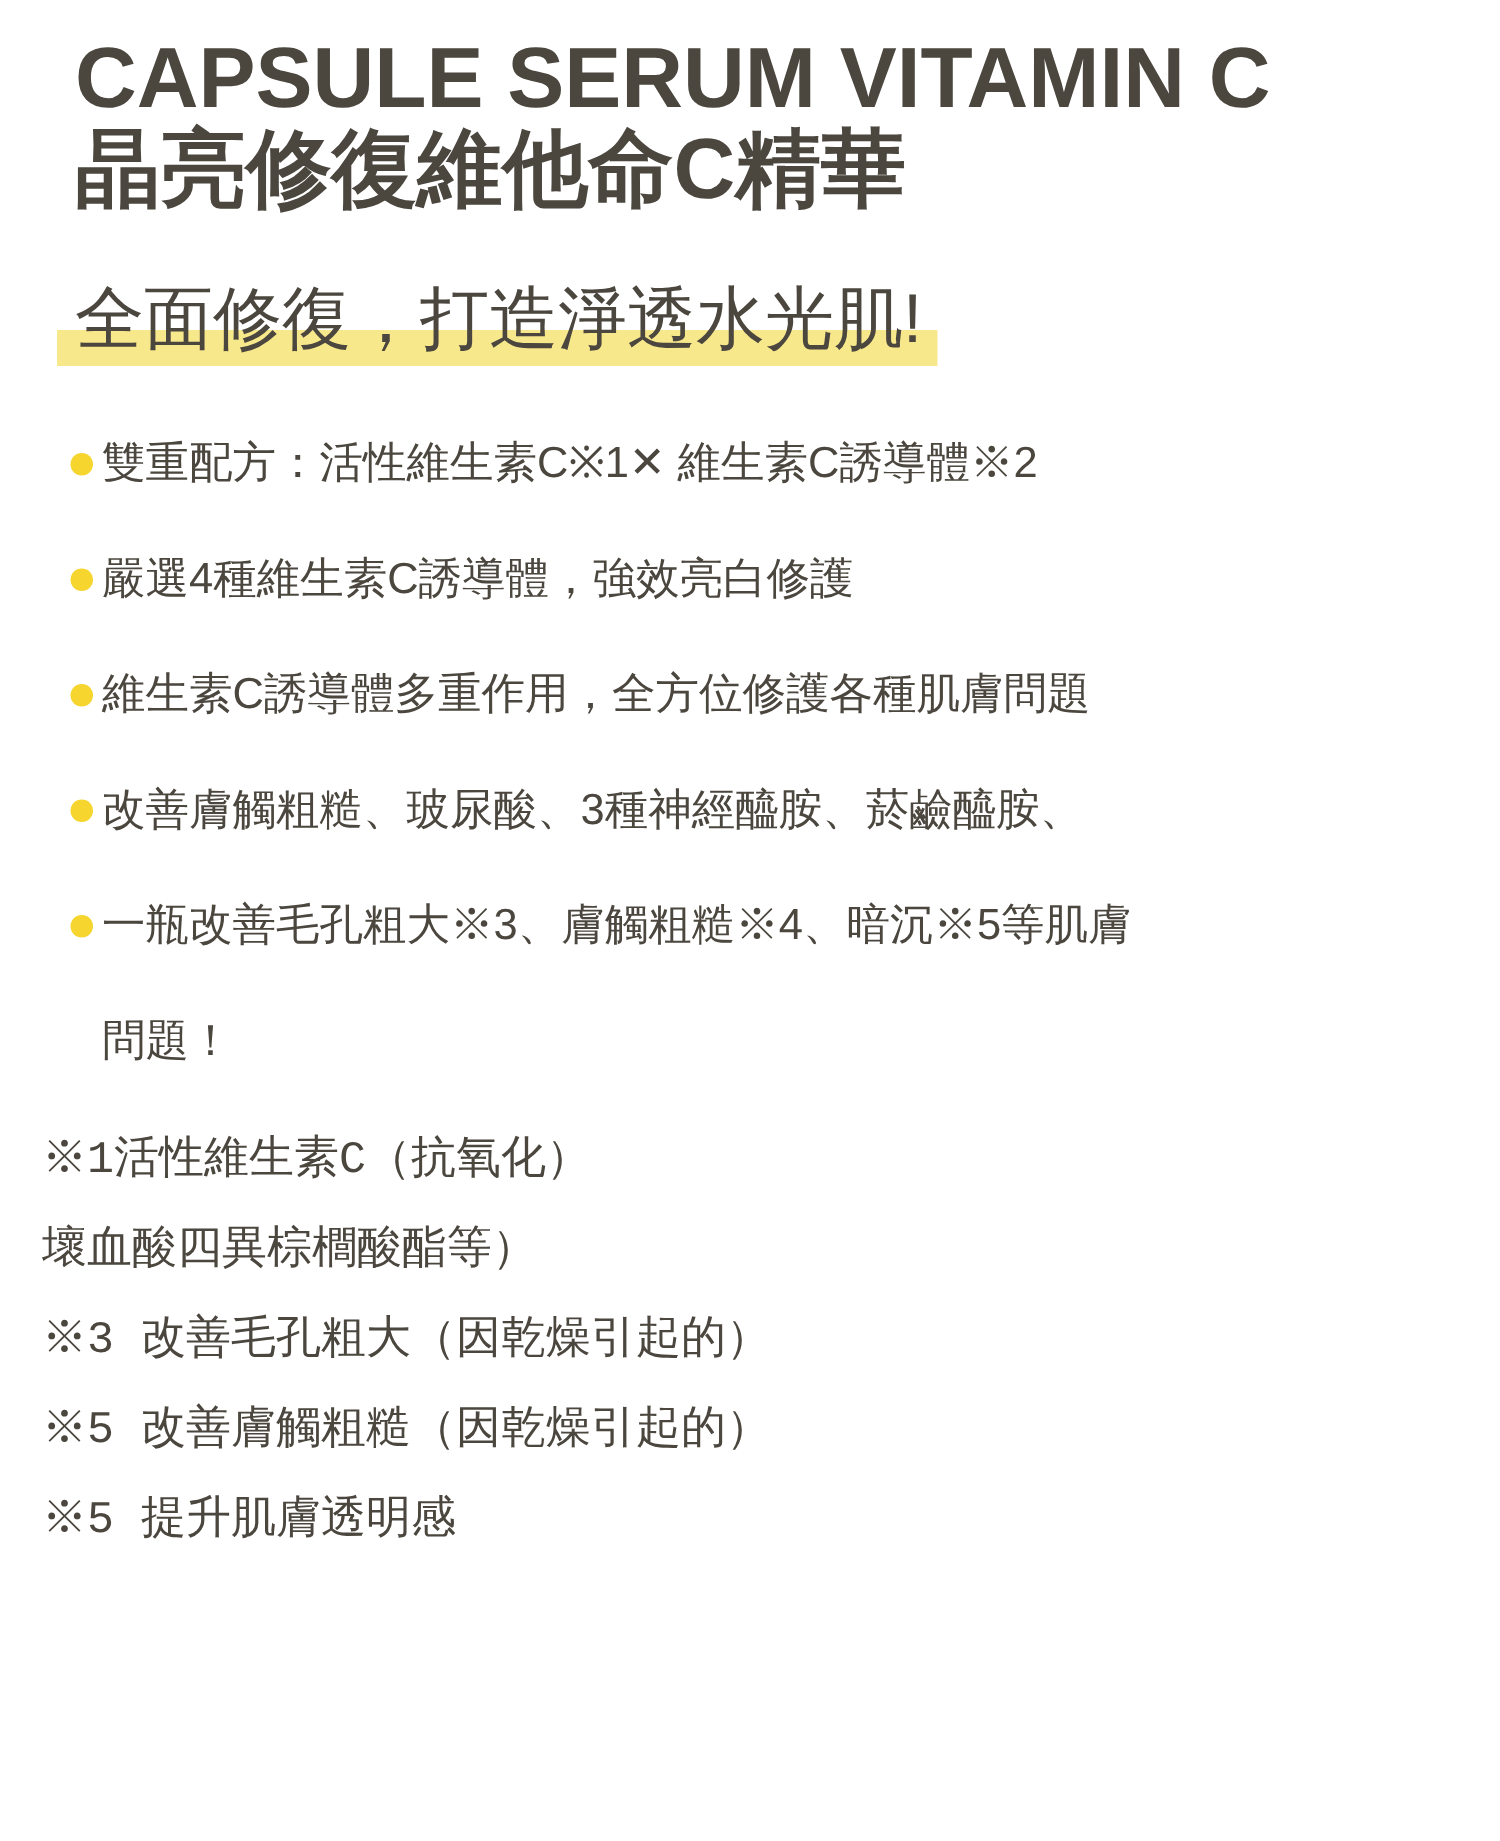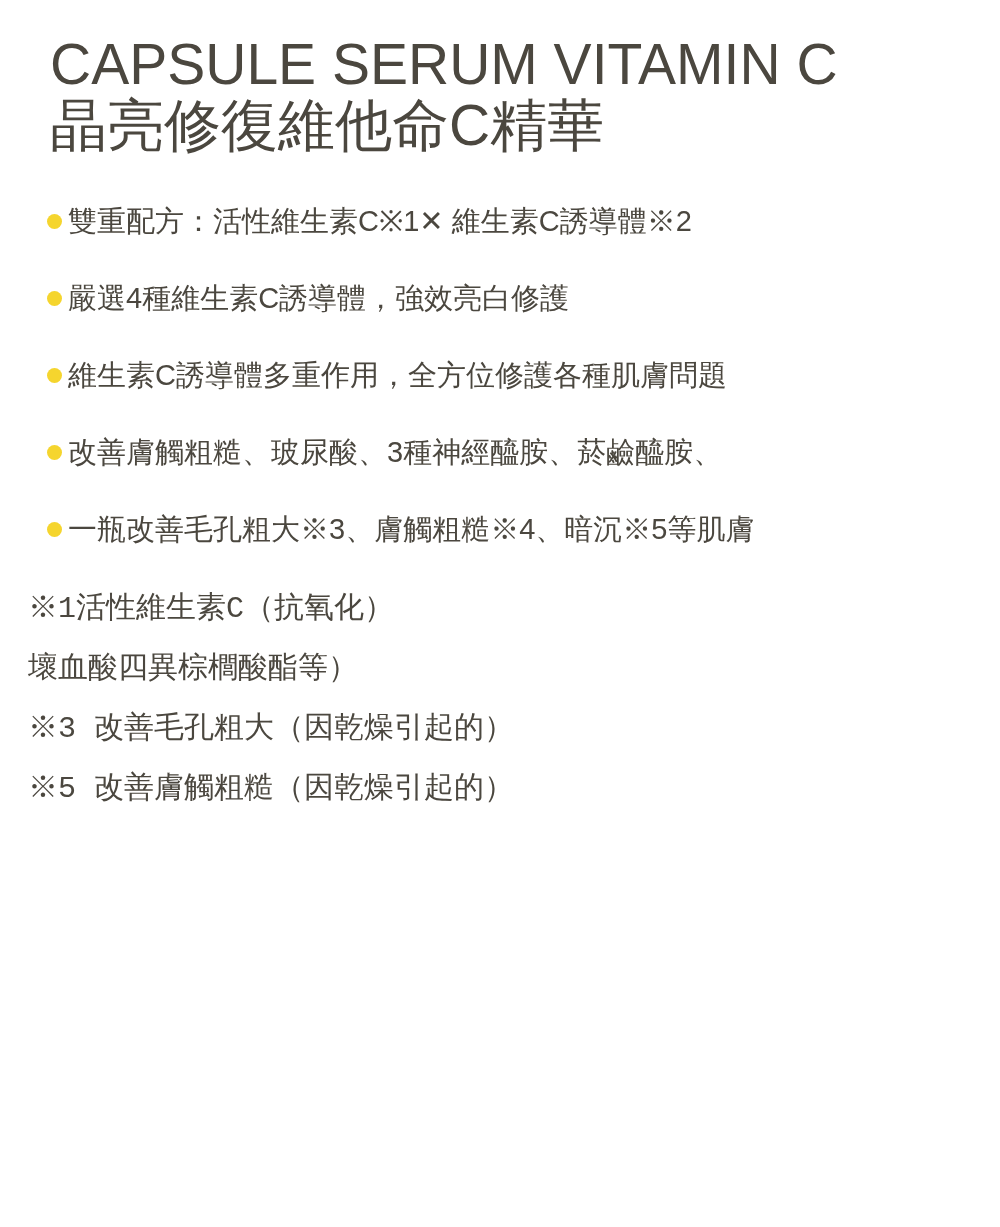--- a/index.html
+++ b/index.html
@@ -14,22 +14,22 @@
     font-family: "Liberation Sans", sans-serif;
     color: var(--text-color, #4b473f);
   }
   .page {
     padding: 22px 0 0 28px;
     box-sizing: border-box;
     width: 1000px;
   }
   
   .title-block {
-    margin: 12px 0 0 22px;
-    font-weight: 400;
+    margin: 0 0 0 22px;
+    font-weight: 700;
   }
   .title-line {
     display: block;
     font-size: 57px;
     line-height: 61px;
     white-space: nowrap;
     letter-spacing: 0px;
   }
   
   .tagline {
@@ -86,20 +86,23 @@
 </head>
 <body style="background: rgb(255, 255, 255);">
 
 <div class="page">
 
   <h1 class="title-block">
     <span class="title-line">CAPSULE SERUM VITAMIN C</span>
     <span class="title-line">晶亮修復維他命C精華</span>
   </h1>
 
+  <p class="tagline">
+    <span class="hl">全面修復，打造淨透水光肌!</span>
+  </p>
 
   <ul class="features">
     <li>
       <span class="dot"></span>
       <div class="line">雙重配方：活性維生素C※1✕ 維生素C誘導體※2</div>
     </li>
     <li>
       <span class="dot"></span>
       <div class="line">嚴選4種維生素C誘導體，強效亮白修護</div>
     </li>
@@ -107,31 +110,35 @@
       <span class="dot"></span>
       <div class="line">維生素C誘導體多重作用，全方位修護各種肌膚問題</div>
     </li>
     <li>
       <span class="dot"></span>
       <div class="line">改善膚觸粗糙、玻尿酸、3種神經醯胺、菸鹼醯胺、</div>
     </li>
     <li>
       <span class="dot"></span>
       <div class="line">一瓶改善毛孔粗大※3、膚觸粗糙※4、暗沉※5等肌膚</div>
+      <div class="line">問題！</div>
     </li>
   </ul>
 
   <div class="footnotes">
     <p>
       <span class="line">※1活性維生素C（抗氧化）</span>
     </p>
     <p>
       <span class="line" style="display:block">壞血酸四異棕櫚酸酯等）</span>
     </p>
     <p>
       <span class="line">※3 改善毛孔粗大（因乾燥引起的）</span>
     </p>
     <p>
       <span class="line">※5 改善膚觸粗糙（因乾燥引起的）</span>
     </p>
+    <p>
+      <span class="line">※5 提升肌膚透明感</span>
+    </p>
   </div>
 
 </div>
 
 </body></html>

